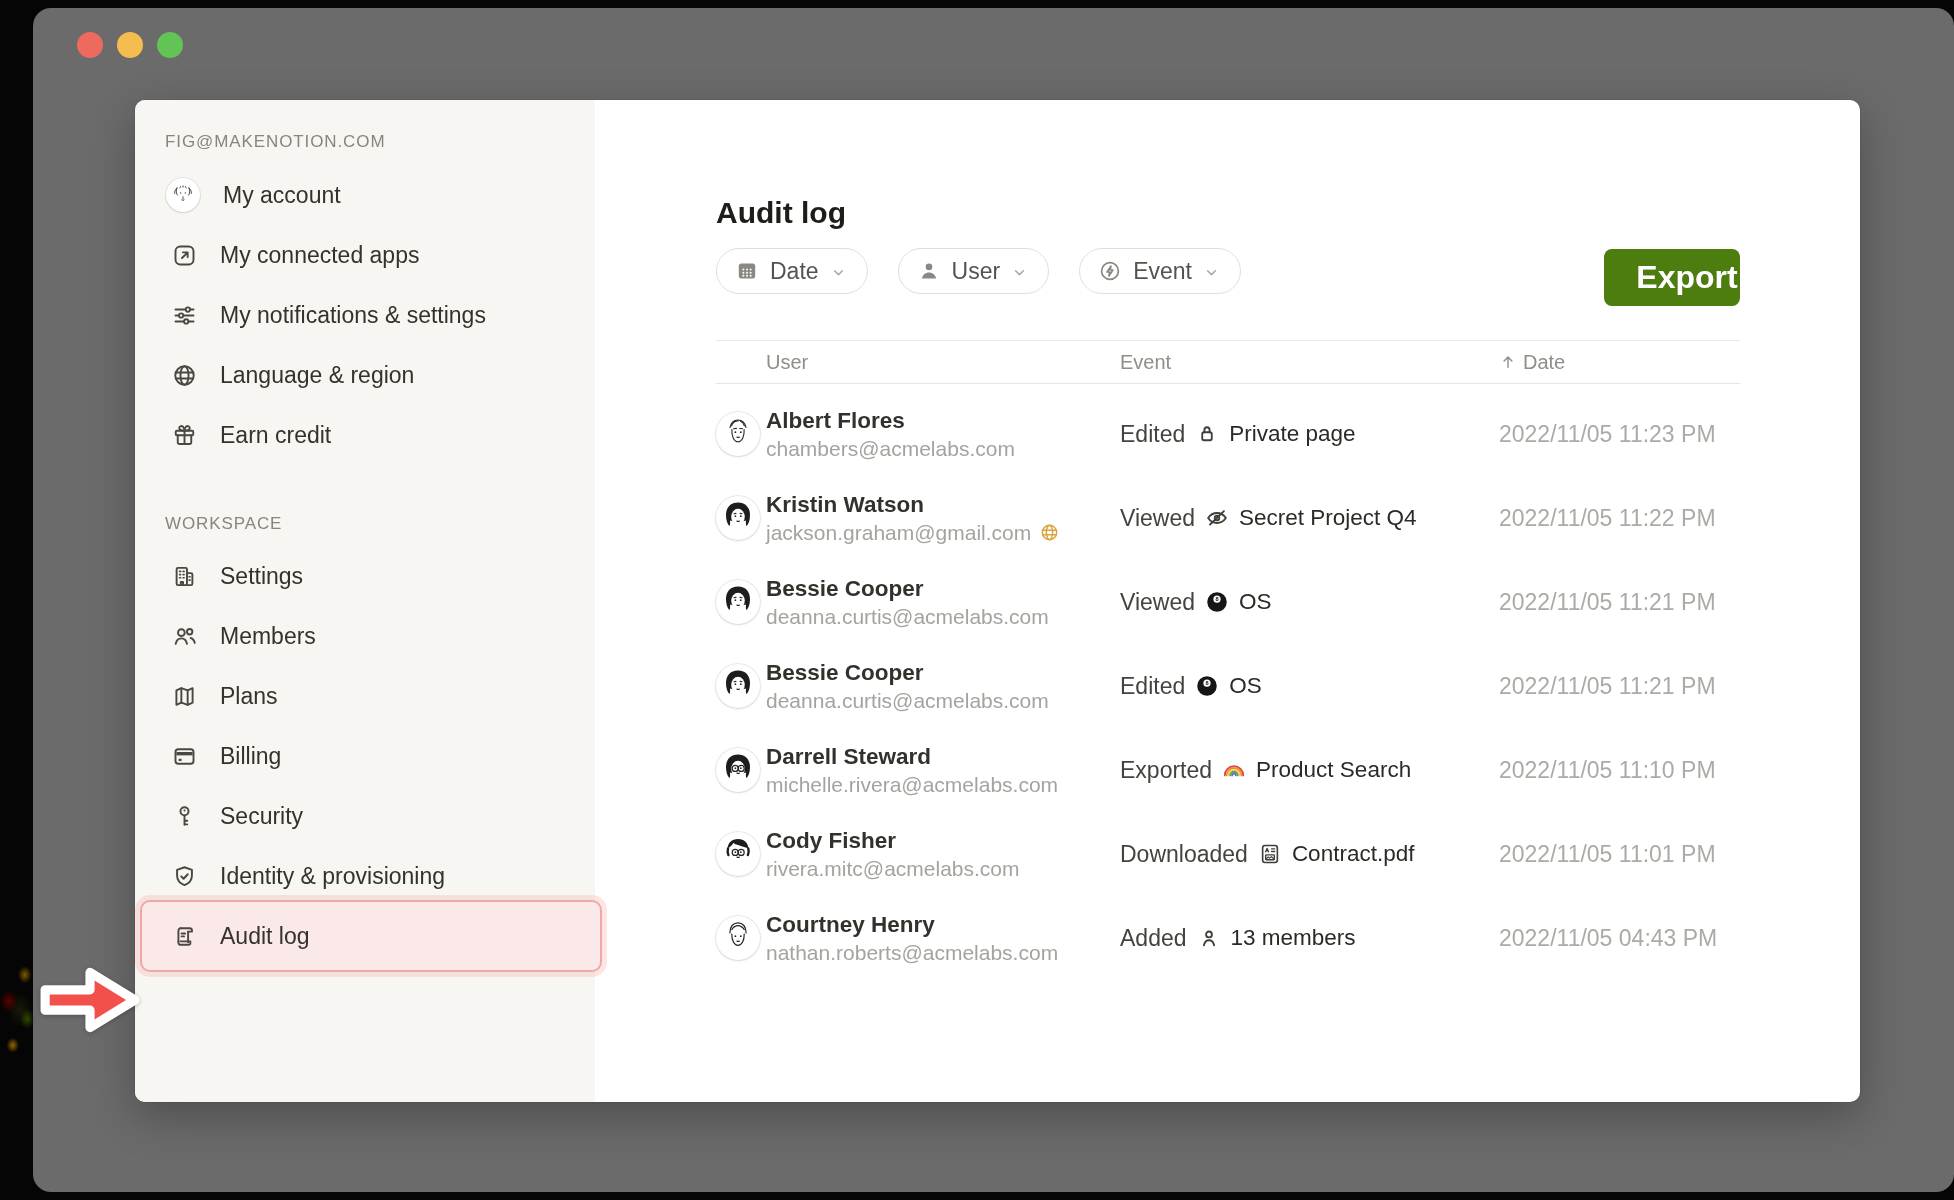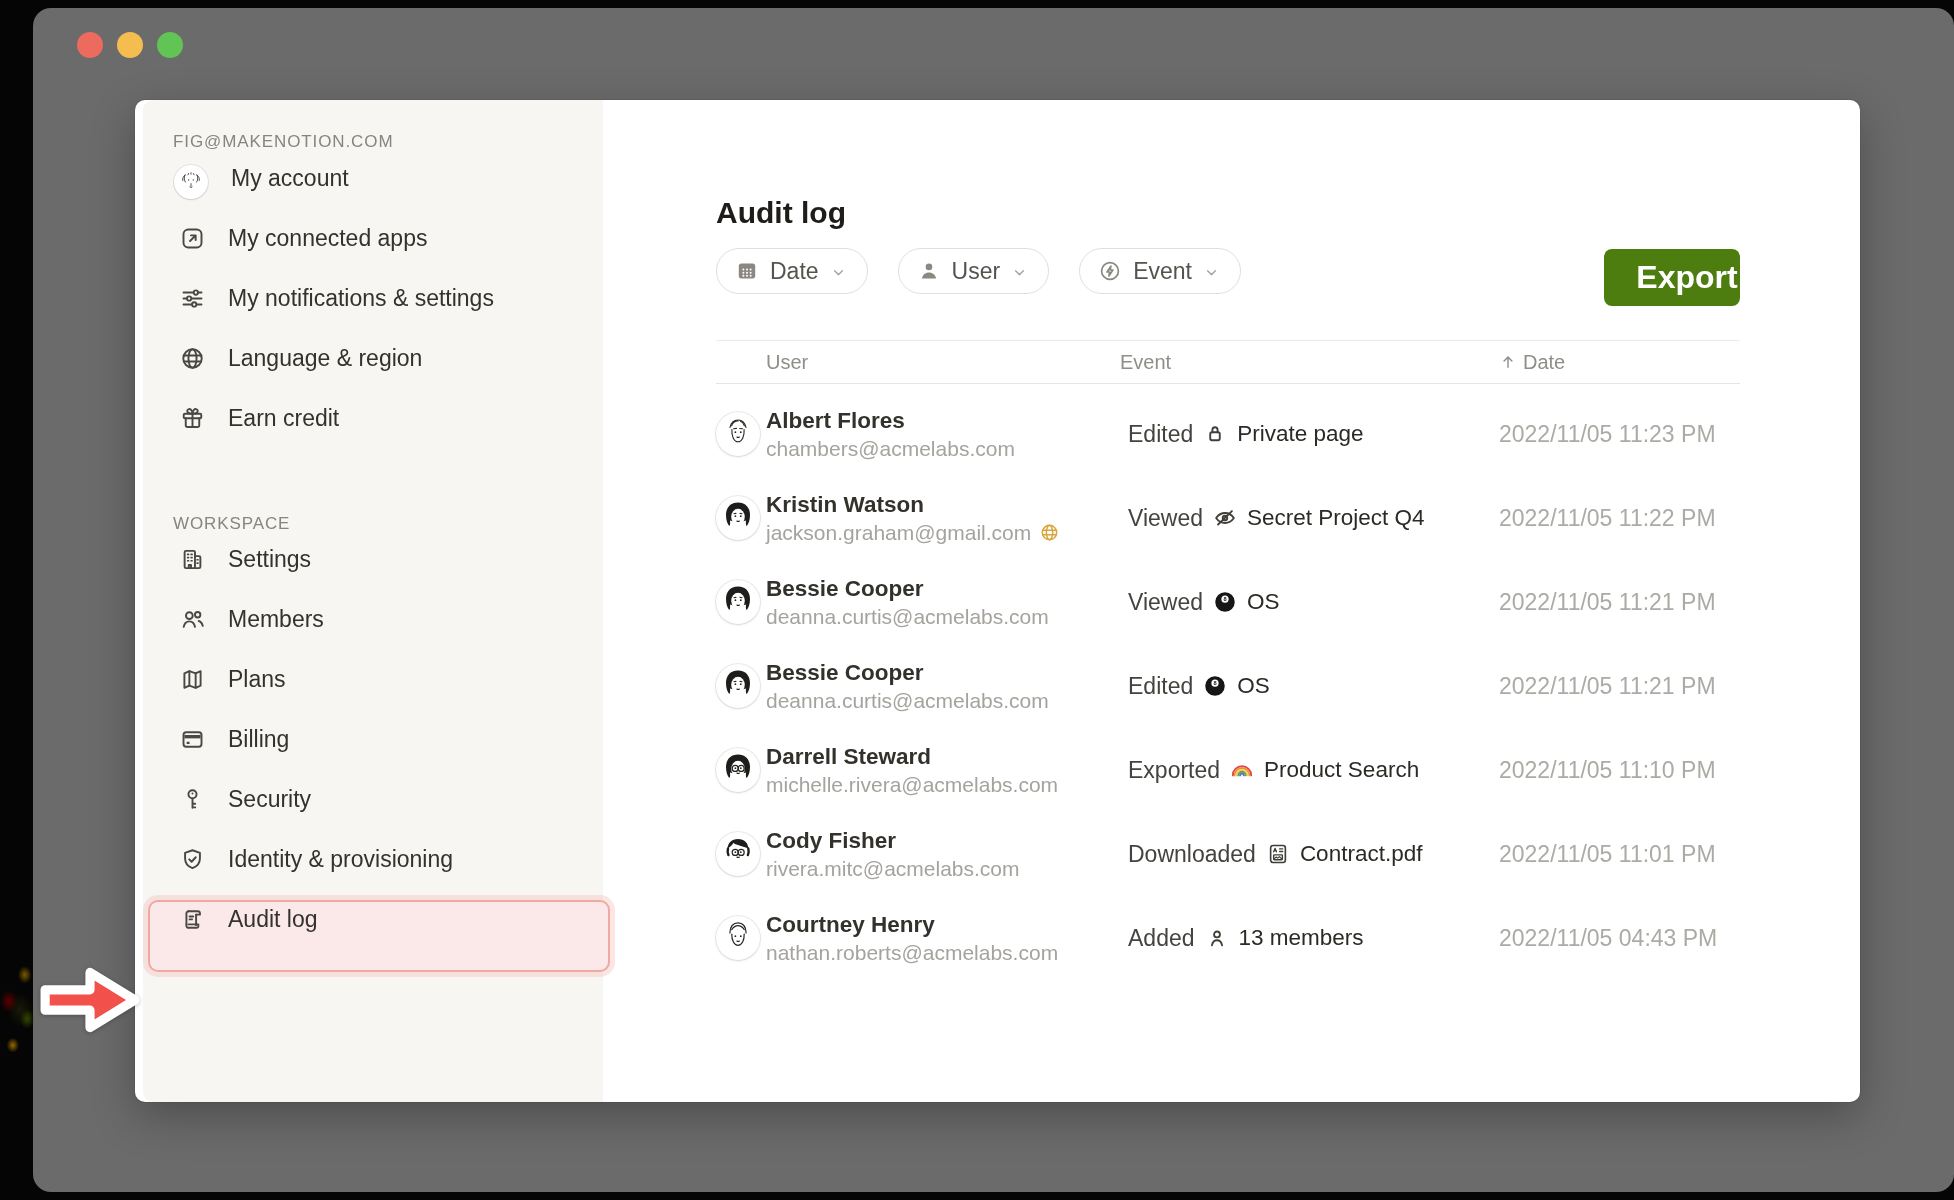--- a/index.html
+++ b/index.html
@@ -12,27 +12,27 @@
   .traffic .dot{width:26px;height:26px;border-radius:50%;}
   .dot-red{background:#EC6A5E;}
   .dot-yellow{background:#F5BD4F;}
   .dot-green{background:#61C454;}
 
   
   .modal{position:absolute;left:102px;top:92px;width:1725px;height:1002px;background:#FFFFFF;border-radius:10px;
          box-shadow:0 0 0 1px rgba(0,0,0,.06),0 14px 44px rgba(0,0,0,.28);}
 
   
-  .sidebar{position:absolute;left:8px;top:0;width:460px;height:100%;background:#F7F6F3;border-radius:10px 0 0 10px;}
+  .sidebar{position:absolute;left:0;top:0;width:460px;height:100%;background:#F7F6F3;border-radius:10px 0 0 10px;}
   .acct-label{position:absolute;left:30px;top:32px;font-size:17px;letter-spacing:.9px;color:#87857E;font-weight:400;}
   .s-list{position:absolute;left:0;width:100%;}
   .list-account{top:65px;}
   .list-workspace{top:446px;}
   .ws-label{position:absolute;left:30px;top:414px;font-size:17px;letter-spacing:.9px;color:#87857E;font-weight:400;}
-  .s-item{position:relative;height:60px;display:flex;align-items:flex-start;padding-left:36px;cursor:pointer;}
+  .s-item{position:relative;height:60px;display:flex;align-items:center;padding-left:36px;cursor:pointer;}
   .s-item .s-icon{width:27px;height:27px;color:#4A4843;flex:0 0 27px;display:inline-flex;z-index:1;}
   .s-item .s-icon svg{width:100%;height:100%;}
   .s-item .s-label{margin-left:22px;font-size:23px;color:#34322C;z-index:1;}
   .s-icon[data-icon-key="account-dog"]{width:34px;height:34px;flex-basis:34px;background:#fff;border-radius:50%;
       box-shadow:0 0 0 1px rgba(0,0,0,.07),0 1px 2px rgba(0,0,0,.1);margin-left:-5px;margin-right:1px;padding:2px;}
   .s-item.active::before{content:"";position:absolute;left:5px;width:458px;top:-6px;bottom:-6px;border-radius:10px;
       background:#FAE9E8;border:2px solid #EEA9A5;box-shadow:0 0 0 5px rgba(243,178,174,.33);}
 
   
   .main{position:absolute;left:581px;top:0;width:1024px;height:100%;}
@@ -60,21 +60,21 @@
   .row{display:grid;grid-template-columns:50px 354px 379px 241px;align-items:center;height:84px;cursor:pointer;}
   .avatar{width:44px;height:44px;border-radius:50%;background:#fff;overflow:hidden;
           box-shadow:0 0 0 1px rgba(0,0,0,.07),0 1px 3px rgba(0,0,0,.10);}
   .avatar svg{width:100%;height:100%;display:block;}
   .who{display:flex;flex-direction:column;justify-content:center;padding-left:0;}
   .name{font-size:22.5px;font-weight:700;color:#33312B;line-height:29px;}
   .email-line{display:flex;align-items:center;gap:8px;}
   .email{font-size:21px;color:#A5A39D;line-height:27px;}
   .email-ico{width:21px;height:21px;color:#D9A43B;display:inline-flex;}
   .email-ico svg{width:100%;height:100%;}
-  .event-cell{display:flex;align-items:center;gap:9px;margin-left:8px;}
+  .event-cell{display:flex;align-items:center;gap:9px;}
   .verb{font-size:23px;color:#45433E;}
   .ev-ico{width:26px;height:26px;color:#3F3E39;display:inline-flex;}
   .ev-ico svg{width:100%;height:100%;}
   .obj{font-size:22.5px;font-weight:400;color:#2B2A25;}
   .date-cell{font-size:23px;color:#ACAAA4;}
 
   
   .anno-arrow{position:absolute;left:6px;top:952px;width:102px;height:80px;z-index:30;filter:drop-shadow(0 1px 2px rgba(0,0,0,.25));}
   .anno-arrow svg{width:100%;height:100%;overflow:visible;}
 

